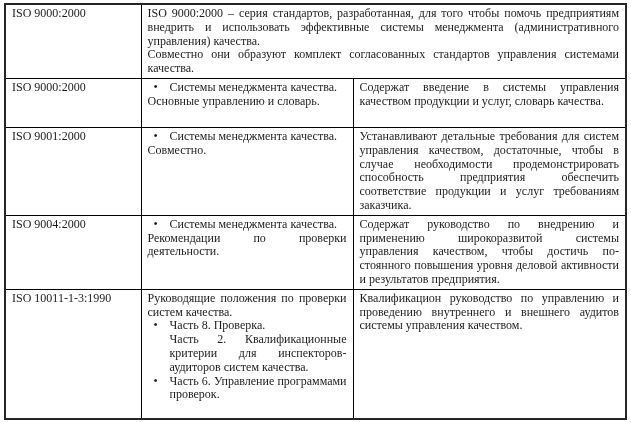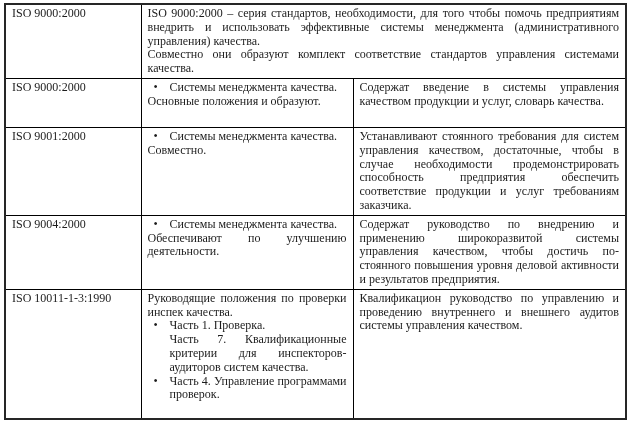--- a/index.html
+++ b/index.html
@@ -65,78 +65,78 @@
   <table class="std-table">
     <colgroup>
       <col style="width:136px">
       <col style="width:212px">
       <col style="width:273px">
     </colgroup>
     <tbody>
         <tr>
           <td class="col-std">ISO 9000:2000</td>
           <td colspan="2" class="col-desc">
-            <p class="cell-p">ISO 9000:2000 – серия стандартов, необходимости, для того чтобы помочь предприятиям внедрить и использовать эффективные системы менеджмента (административного управления) качества.</p>
-            <p class="cell-p">Совместно они образуют комплект соответствие стандартов управления системами качества.</p>
+            <p class="cell-p">ISO 9000:2000 – серия стандартов, разработанная, для того чтобы помочь предприятиям внедрить и использовать эффективные системы менеджмента (административного управления) качества.</p>
+            <p class="cell-p">Совместно они образуют комплект согласованных стандартов управления системами качества.</p>
           </td>
         </tr>
         <tr>
           <td class="col-std">ISO 9000:2000</td>
           <td class="col-title">
             <div class="bullet-item">
               <span class="bullet-marker">•</span>
               <span class="bullet-text">Системы менеджмента качества.</span>
             </div>
-            <p class="cell-p">Основные положения и образуют.</p>
+            <p class="cell-p">Основные управлению и словарь.</p>
           </td>
           <td class="col-desc">
             <p class="cell-p">Содержат введение в системы управления качеством продукции и услуг, словарь ка­чества.</p>
           </td>
         </tr>
         <tr>
           <td class="col-std">ISO 9001:2000</td>
           <td class="col-title">
             <div class="bullet-item">
               <span class="bullet-marker">•</span>
               <span class="bullet-text">Системы менеджмента качества.</span>
             </div>
             <p class="cell-p">Совместно.</p>
           </td>
           <td class="col-desc">
-            <p class="cell-p">Устанавливают стоянного требования для систем управления качеством, достаточные, чтобы в случае необходимости продемон­стрировать способность предприятия обес­печить соответствие продукции и услуг тре­бованиям заказчика.</p>
+            <p class="cell-p">Устанавливают детальные требования для систем управления качеством, достаточные, чтобы в случае необходимости продемон­стрировать способность предприятия обес­печить соответствие продукции и услуг тре­бованиям заказчика.</p>
           </td>
         </tr>
         <tr>
           <td class="col-std">ISO 9004:2000</td>
           <td class="col-title">
             <div class="bullet-item">
               <span class="bullet-marker">•</span>
               <span class="bullet-text">Системы менеджмента качества.</span>
             </div>
-            <p class="cell-p">Обеспечивают по улучшению деятельности.</p>
+            <p class="cell-p">Рекомендации по проверки деятельности.</p>
           </td>
           <td class="col-desc">
             <p class="cell-p">Содержат руководство по внедрению и применению широкоразвитой системы управления качеством, чтобы достичь по­стоянного повышения уровня деловой ак­тивности и результатов предприятия.</p>
           </td>
         </tr>
         <tr>
           <td class="col-std">ISO 10011-1-3:1990</td>
           <td class="col-title">
-            <p class="cell-p">Руководящие положения по проверки инспек качества.</p>
+            <p class="cell-p">Руководящие положения по проверки систем качества.</p>
             <div class="bullet-item">
               <span class="bullet-marker">•</span>
-              <span class="bullet-text">Часть 1. Проверка.</span>
+              <span class="bullet-text">Часть 8. Проверка.</span>
             </div>
             <div class="bullet-item">
               <span class="bullet-marker"></span>
-              <span class="bullet-text">Часть 7. Квалификацион­ные критерии для инспек­торов-аудиторов систем качества.</span>
+              <span class="bullet-text">Часть 2. Квалификацион­ные критерии для инспек­торов-аудиторов систем качества.</span>
             </div>
             <div class="bullet-item">
               <span class="bullet-marker">•</span>
-              <span class="bullet-text">Часть 4. Управление про­граммами проверок.</span>
+              <span class="bullet-text">Часть 6. Управление про­граммами проверок.</span>
             </div>
           </td>
           <td class="col-desc">
             <p class="cell-p">Квалификацион руководство по управлению и проведению внутреннего и внешнего ау­дитов системы управления качеством.</p>
           </td>
         </tr>
       </tbody>
   </table>
 </div>
 

